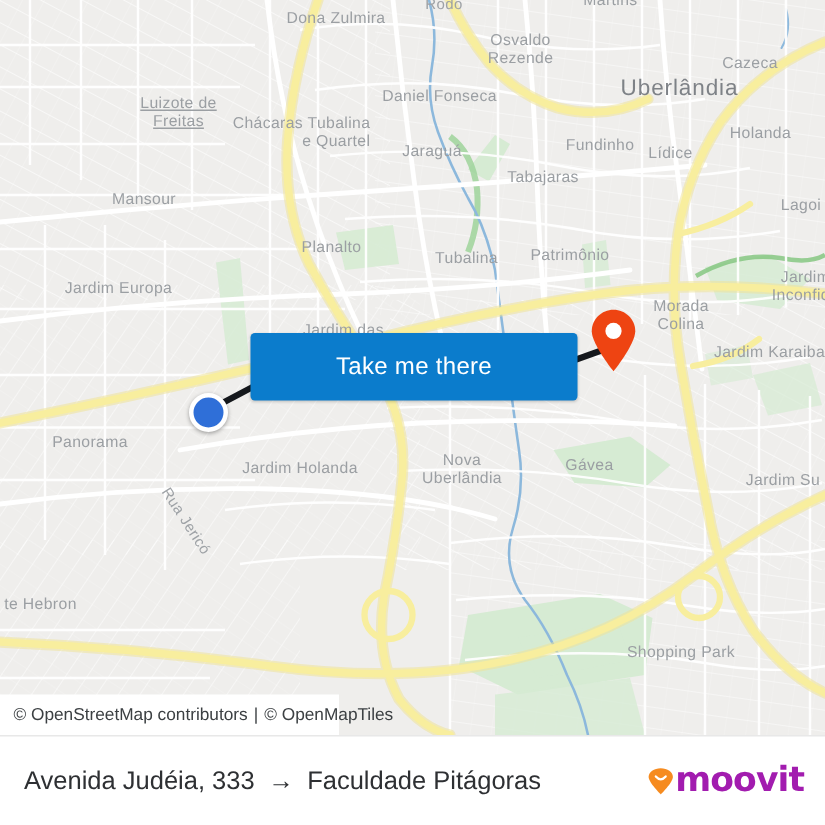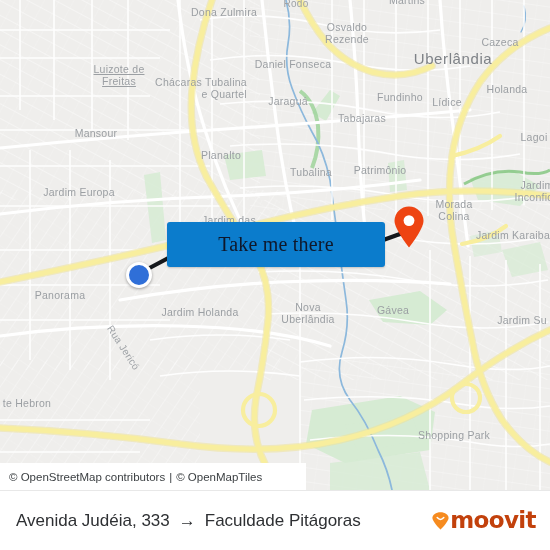--- a/index.html
+++ b/index.html
@@ -87,23 +87,23 @@
   
   #cta {
     position: absolute;
     left: 167px;
     top: 222px;
     width: 218px;
     height: 45px;
     background: #0b7ccc;
     border: none;
     border-radius: 3px;
-    color: #0f172a;
-    font-family: Liberation Serif, serif;
-    font-size: 20px;
+    color: #ffffff;
+    font-family: Liberation Sans, sans-serif;
+    font-size: 16px;
     letter-spacing: .2px;
     cursor: pointer;
     padding: 0;
     display: flex;
     align-items: center;
     justify-content: center;
     box-shadow: 0 1px 2px rgba(0,0,0,.18);
   }
 
   
@@ -165,21 +165,21 @@
   #brand .logo-mark {
     width: 17px;
     height: 18px;
     margin-right: 1px;
     flex: none;
   }
   #brand .logo-text {
     font-family: "DejaVu Sans", sans-serif;
     font-size: 23px;
     font-weight: bold;
-    color: #c2410c;
+    color: #a21caf;
     letter-spacing: -0.6px;
     line-height: 1;
   }
 </style>
 </head>
 <body>
 
 <div id="app">
 
   <div id="map">
@@ -336,21 +336,21 @@
         <div class="place" style="left: 293px; top: 64px;">Daniel Fonseca</div>
         <div class="place" style="left: 507px; top: 89px;">Holanda</div>
         <div class="place" style="left: 201px; top: 88px; text-align: right;">Chácaras Tubalina
 e Quartel</div>
         <div class="place" style="left: 288px; top: 101px;">Jaraguá</div>
         <div class="place" style="left: 400px; top: 97px;">Fundinho</div>
         <div class="place" style="left: 447px; top: 102px;">Lídice</div>
         <div class="place" style="left: 311px; top: 172px;">Tubalina</div>
         <div class="place" style="left: 362px; top: 118px;">Tabajaras</div>
         <div class="place" style="left: 96px; top: 133px;">Mansour</div>
-        <div class="place" style="left: 221px; top: 155px;">Planalto</div>
+        <div class="place" style="left: 221px; top: 165px;">Planalto</div>
         <div class="place" style="left: 380px; top: 170px;">Patrimônio</div>
         <div class="place" style="left: 534px; top: 137px;">Lagoi</div>
         <div class="place" style="left: 79px; top: 192px;">Jardim Europa</div>
         <div class="place" style="left: 537px; top: 191px;">Jardim
 Inconfidê</div>
         <div class="place" style="left: 229px; top: 220px;">Jardim das</div>
         <div class="place" style="left: 430px; top: 210px; margin-left: 24px;">Morada
 Colina</div>
         <div class="place" style="left: 513px; top: 235px;">Jardim Karaiba</div>
         <div class="place" style="left: 60px; top: 295px;">Panorama</div>
@@ -374,21 +374,21 @@
       <div class="marker-dest" style="left: 393px; top: 206px;">
         <svg width="32" height="42" viewBox="0 0 32 42" xmlns="http://www.w3.org/2000/svg">
           <path d="M16 41.5 C16 41.5 30.5 23.5 30.5 14.8 C30.5 6.9 24 0.5 16 0.5 C8 0.5 1.5 6.9 1.5 14.8 C1.5 23.5 16 41.5 16 41.5 Z" fill="#ee4412"></path>
           <circle cx="16" cy="14.6" r="5.4" fill="#ffffff"></circle>
         </svg>
       </div>
     </div>
 
     <button id="cta">Take me there</button>
 
-    <div id="attribution" style="width: 306px;">
+    <div id="attribution" style="width: 226px;">
       <a href="#">© OpenStreetMap contributors</a>
       <span class="sep">|</span>
       <a href="#">© OpenMapTiles</a>
     </div>
   </div>
 
   <div id="footer">
     <div id="trip">
       <span>Avenida Judéia, 333</span>
       <span class="arrow">→</span>

